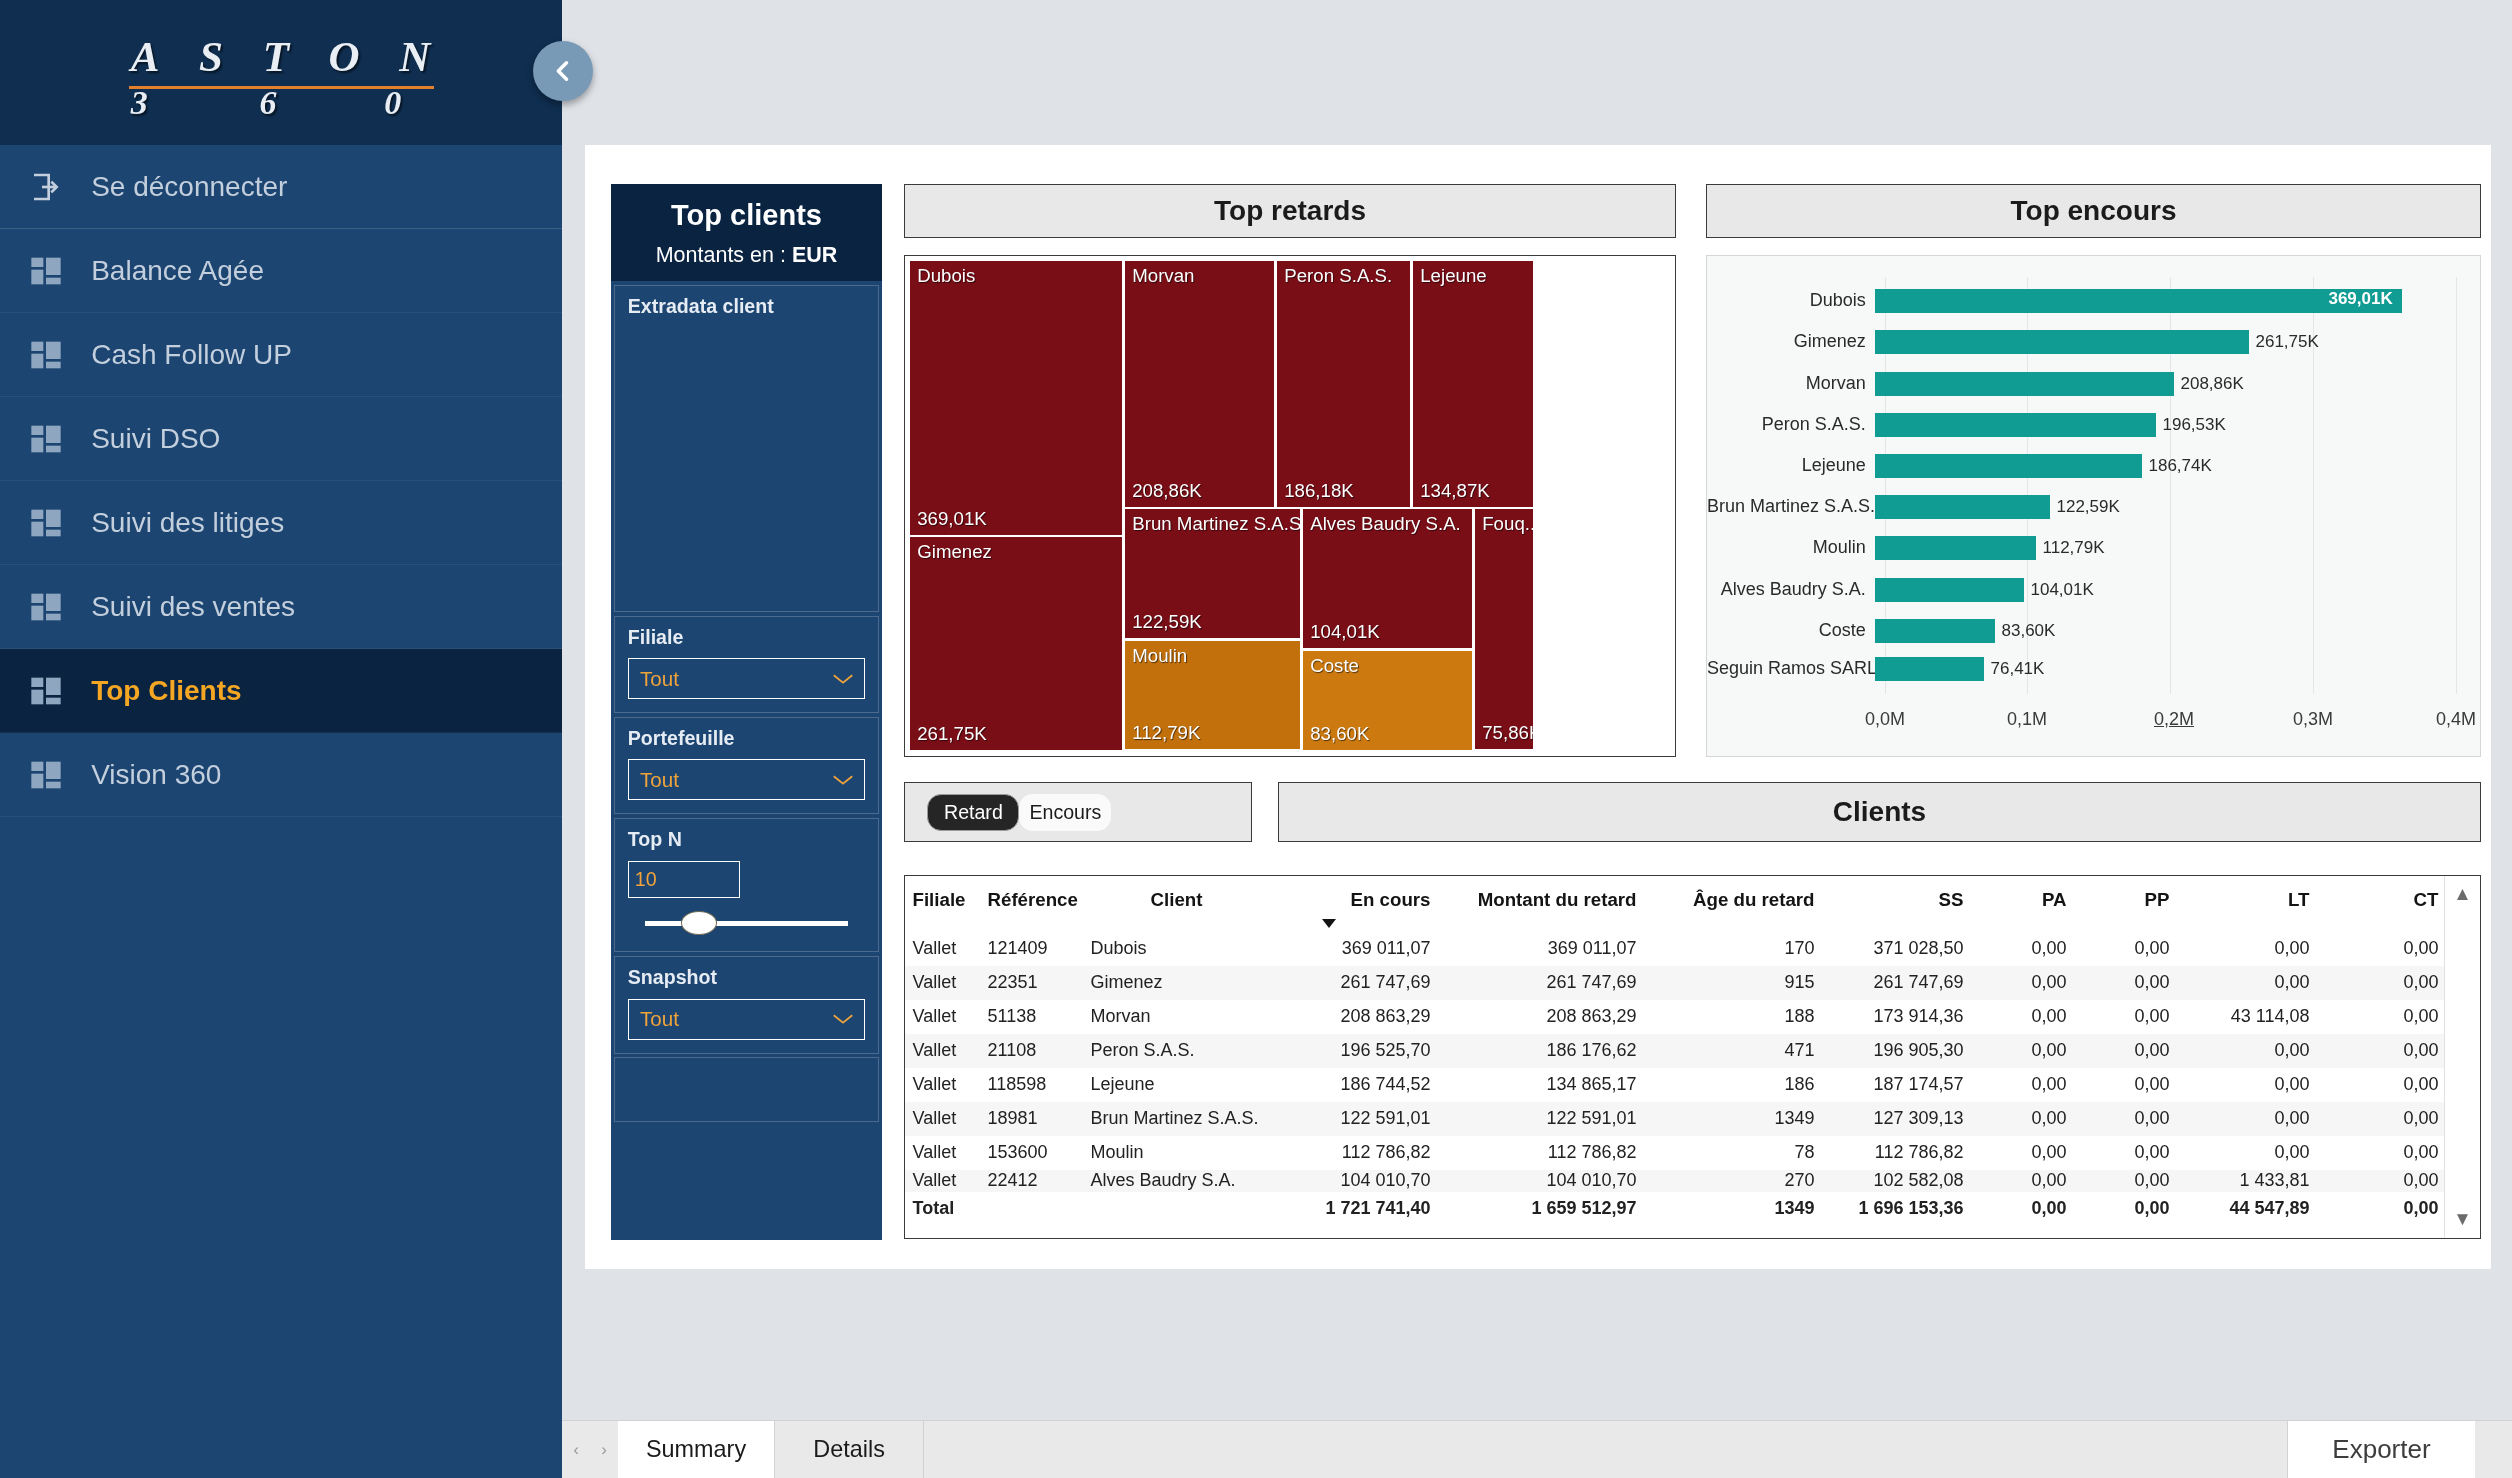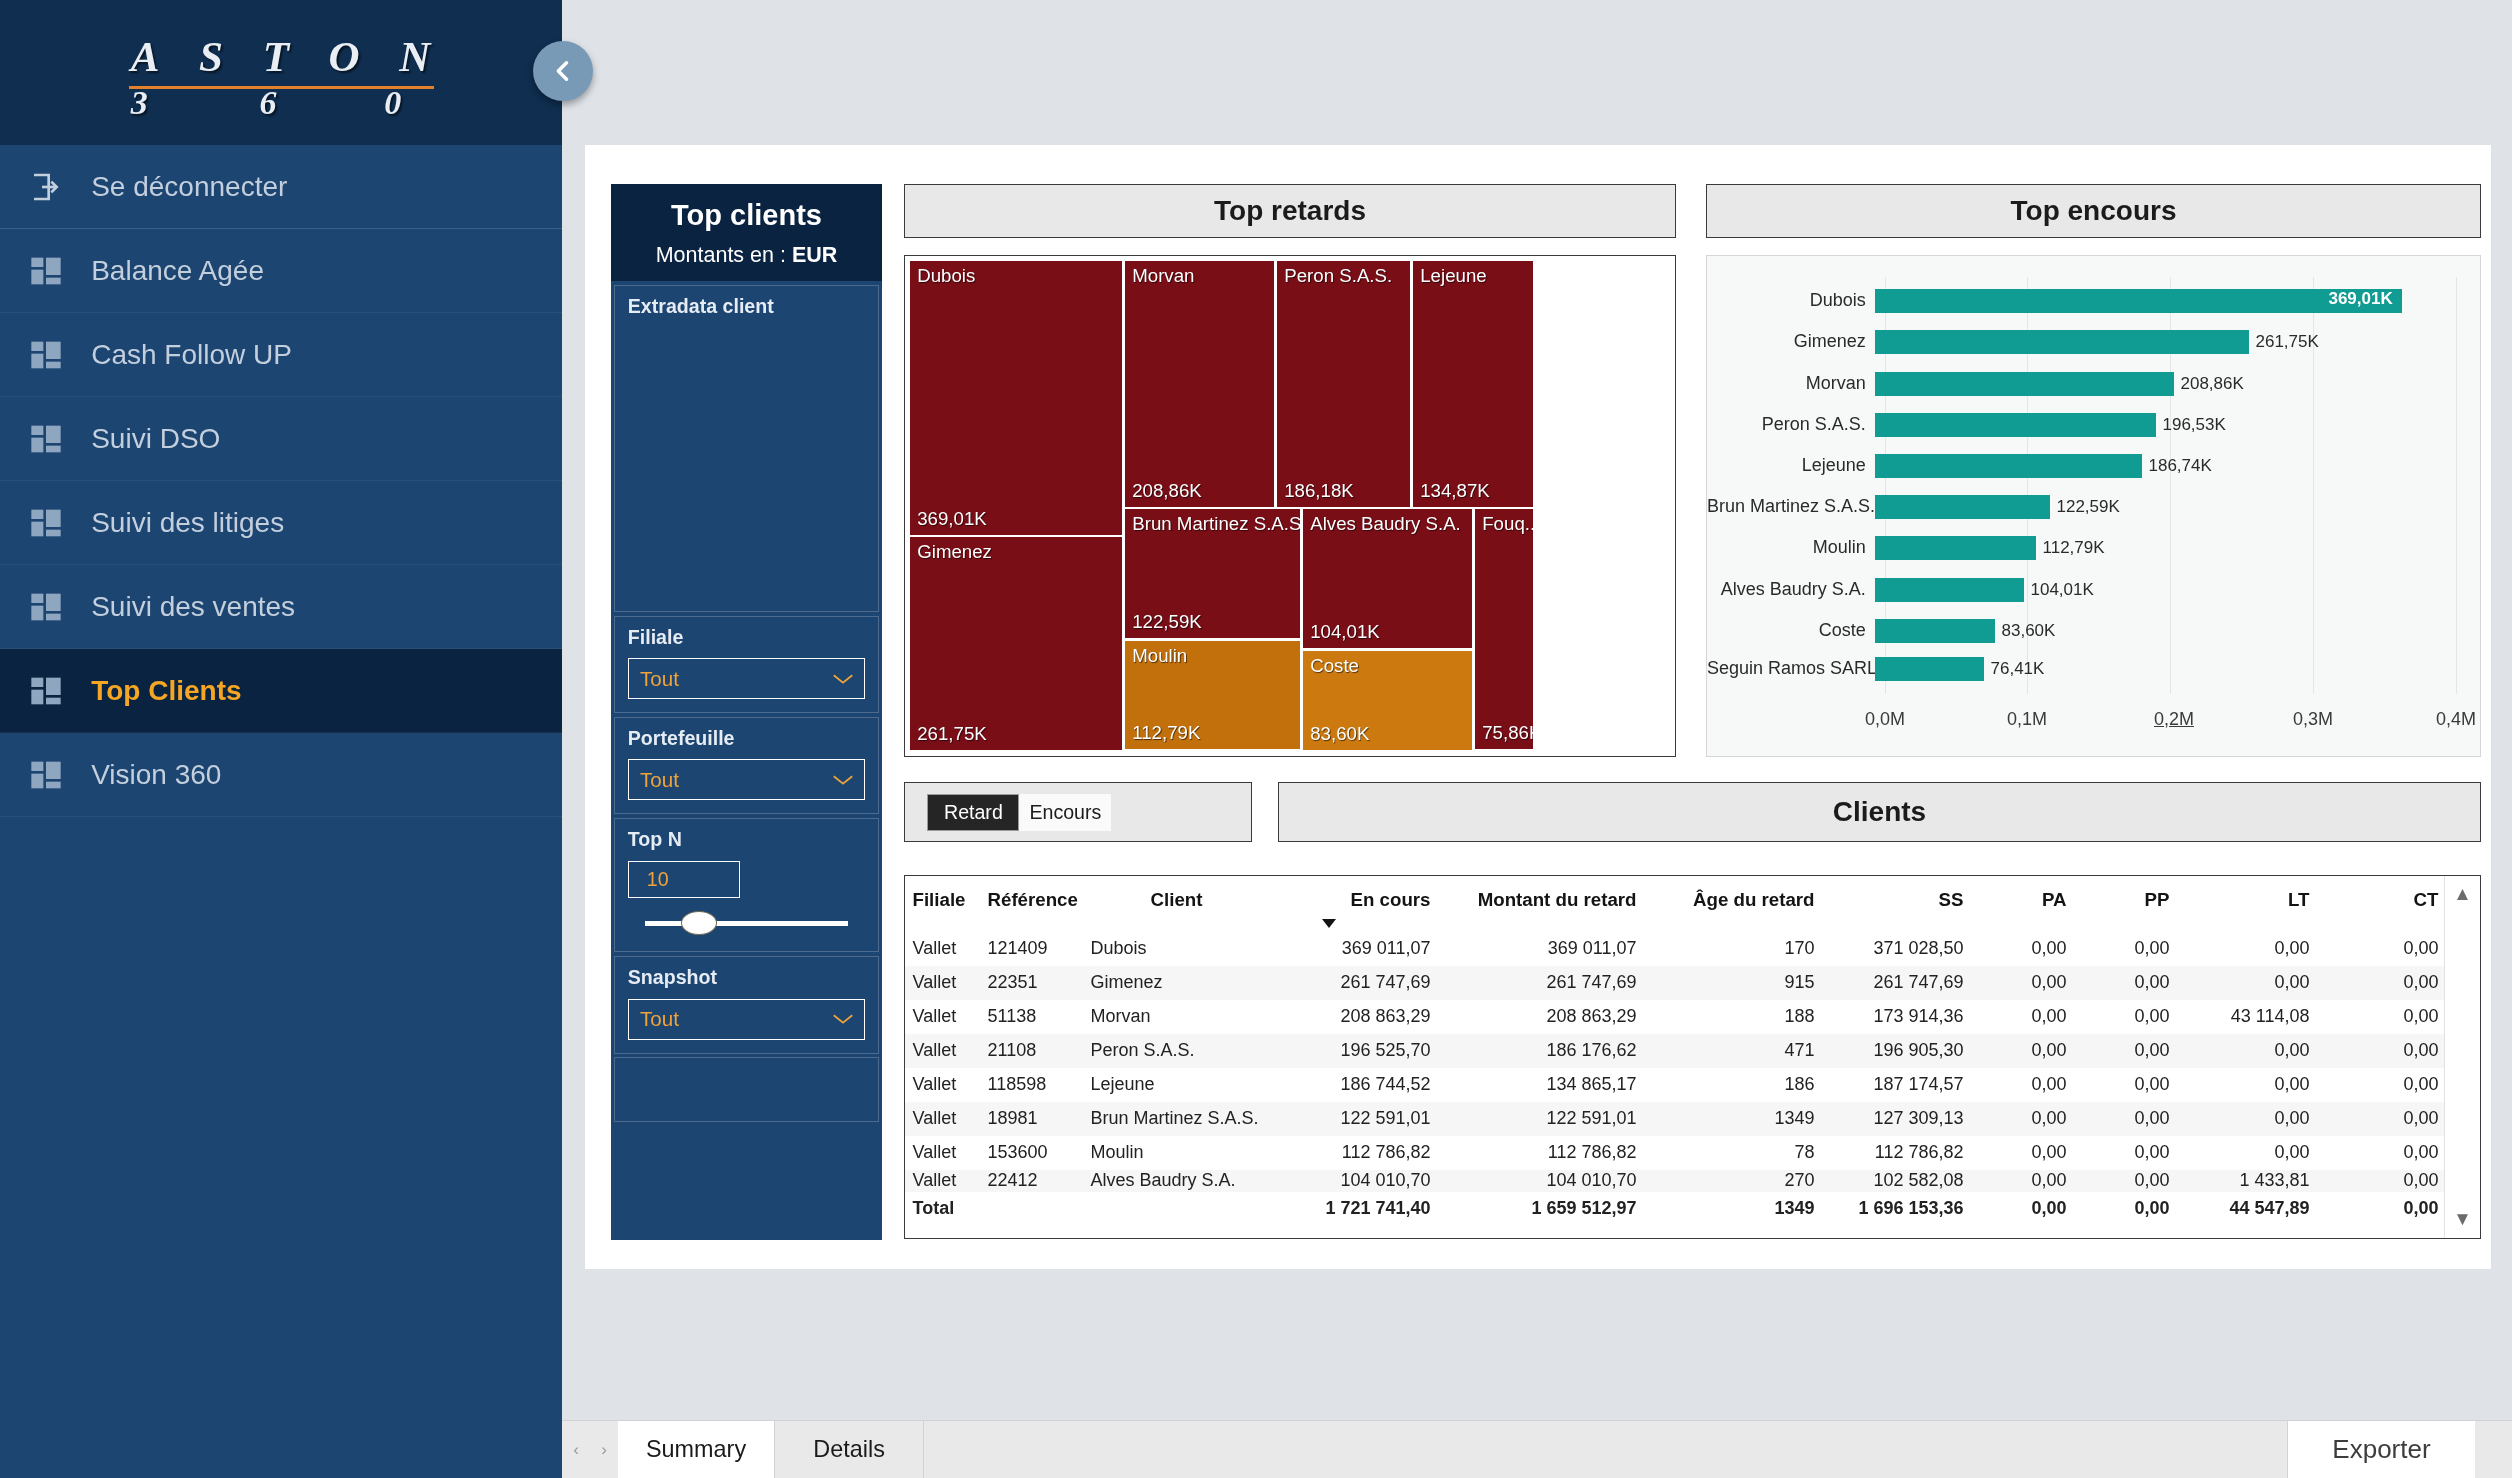--- a/index.html
+++ b/index.html
@@ -98,21 +98,21 @@
     position: relative; border: 0.9px solid #fff; background: #1d4571;
     height: 41px; display:flex; align-items:center; padding: 0 11.2px;
     color: #f0a33a; font-size: 20.6px; cursor: pointer;
   }
   .fp-chev {
     position: absolute; right: 9.3px; top: 50%; transform: translateY(-50%);
     width: 24px; height: 13px;
   }
   .fp-input {
     border: 0.9px solid #fff; background: #1d4571; height: 37px; width: 112px;
-    display:flex; align-items:center; padding: 0 18px;
+    display:flex; align-items:center; padding: 0 6px;
     color: #f0a33a; font-size: 19.6px;
   }
   .fp-slider { position: relative; margin: 13px 17px 3.7px 17px; height: 24px; }
   .fp-track {
     position:absolute; left:0; right:0; top: 10.3px; height: 4.7px; background:#fff;
   }
   .fp-thumb {
     position:absolute; left: 36px; top: 0; width: 36px; height: 24px;
     background:#fff; border:1.9px solid #6f6a55; border-radius: 50%;
     cursor: pointer;
@@ -166,21 +166,21 @@
 
   
   .toggle-box {
     position:absolute; left: 904px; top: 782px; width: 348px; height: 60px;
     background:#e8e8e8; border: 1.9px solid #3b3b3b;
     display:flex; align-items:center; padding-left: 22.4px;
   }
   .toggle { display:flex; }
   .tg-btn {
     width: 92px; height: 37px; display:flex; align-items:center; justify-content:center;
-    font-size: 19.6px; cursor: pointer; background:#fafafa; color:#1b1b1b;
+    font-size: 19.6px; cursor: pointer; background:#fafafa; color:#1b1b1b;border-radius:14px;
   }
   .tg-btn.sel { background:#252525; color:#fff; border: 1.9px solid #9b9b9b; }
 
   .clients-title {
     position:absolute; left: 1278px; top: 782px; width: 1203px; height: 60px; font-size: 28px;
   }
 
   
   .table-box {
     position:absolute; left: 904px; top: 875px; width: 1577px; height: 364px;

